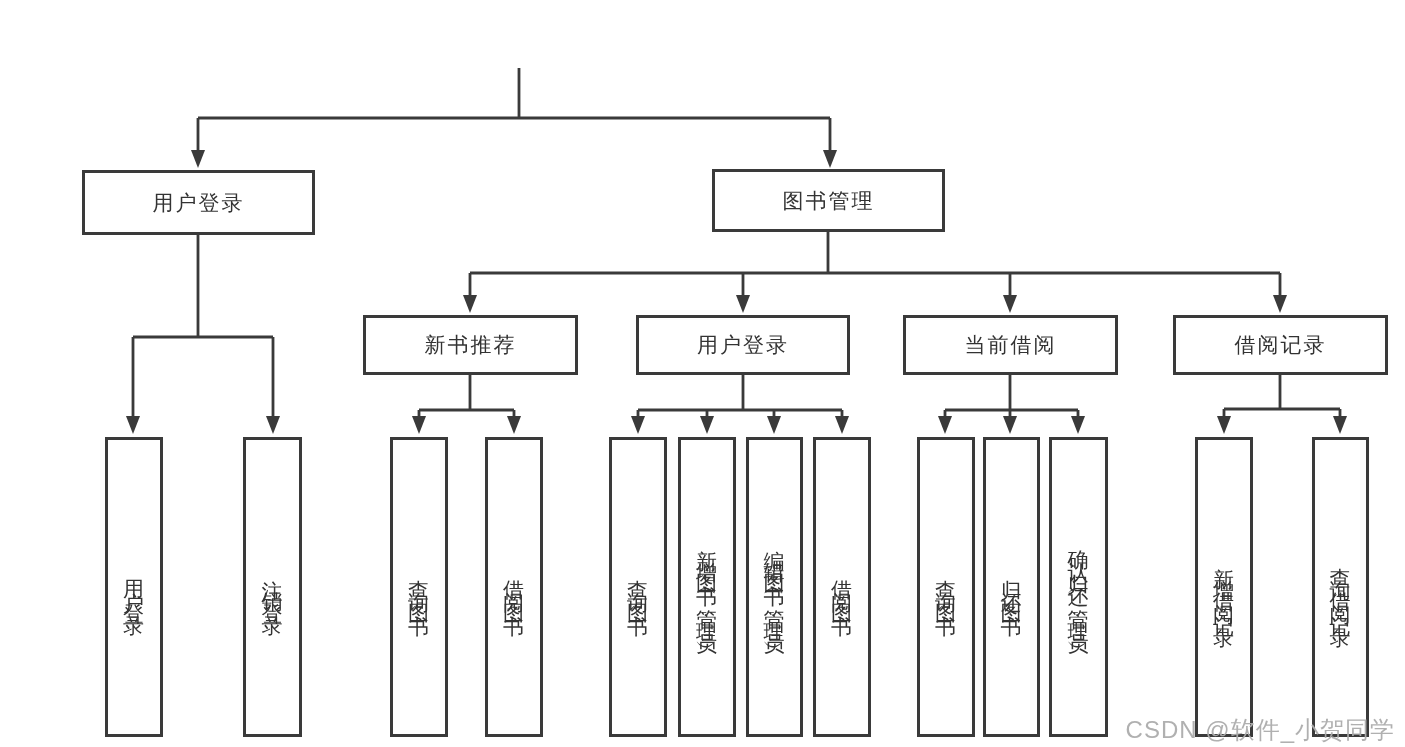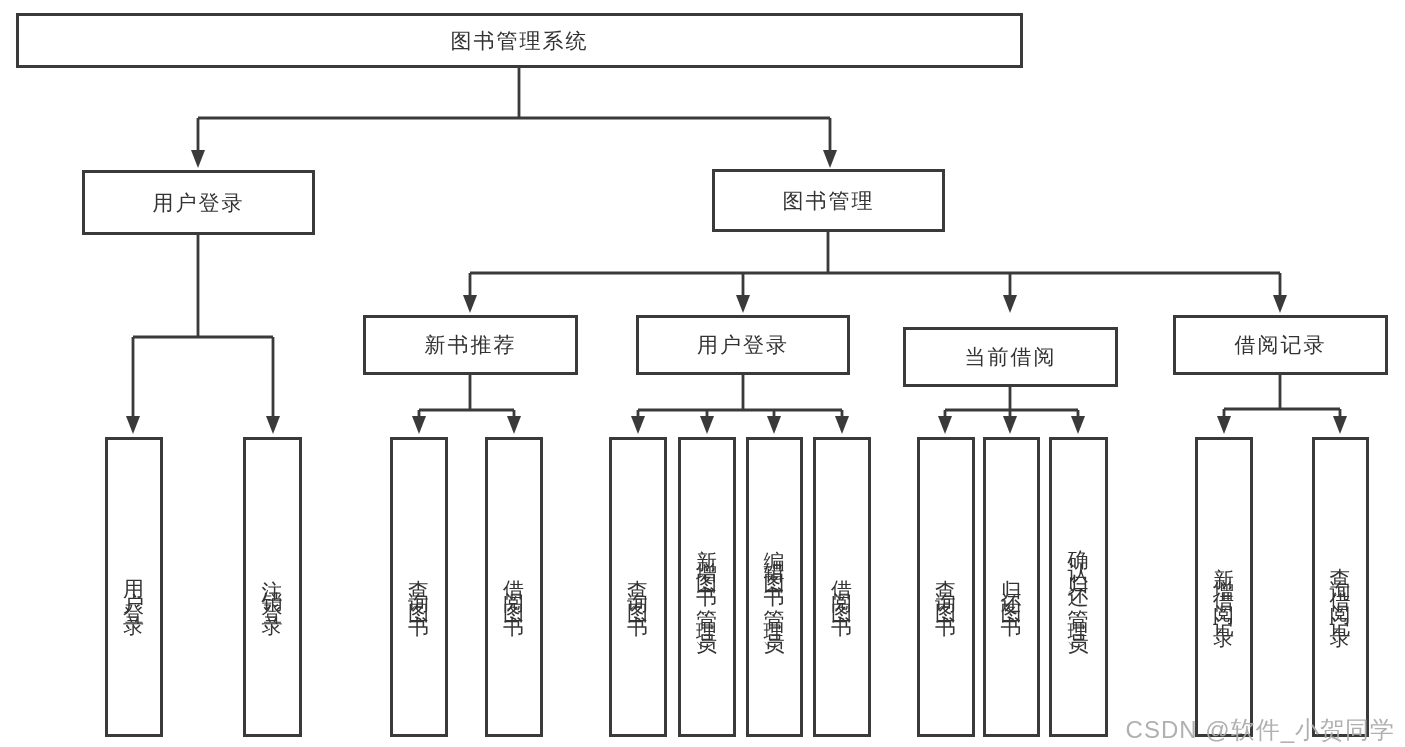--- a/index.html
+++ b/index.html
@@ -74,38 +74,35 @@
 
       <polygon points="938,416 952,416 945,434"></polygon>
       <polygon points="1003,416 1017,416 1010,434"></polygon>
       <polygon points="1071,416 1085,416 1078,434"></polygon>
 
       <polygon points="1217,416 1231,416 1224,434"></polygon>
       <polygon points="1333,416 1347,416 1340,434"></polygon>
     </g>
   </svg>
 
-  <div class="hbox" style="left:16px;top:13px;width:1007px;height:55px">
-    <span>图书管理系统</span>
-  </div>
 
   <div class="hbox" style="left:82px;top:170px;width:233px;height:65px">
     <span>用户登录</span>
   </div>
   <div class="hbox" style="left:363px;top:315px;width:215px;height:60px">
     <span>新书推荐</span>
   </div>
 
   <div class="hbox" style="left:712px;top:169px;width:233px;height:63px">
     <span>图书管理</span>
   </div>
   <div class="hbox" style="left:636px;top:315px;width:214px;height:60px">
     <span>用户登录</span>
   </div>
-  <div class="hbox" style="left:903px;top:327px;width:215px;height:60px">
+  <div class="hbox" style="left:903px;top:315px;width:215px;height:60px">
     <span>当前借阅</span>
   </div>
   <div class="hbox" style="left:1173px;top:315px;width:215px;height:60px">
     <span>借阅记录</span>
   </div>
 
   <div class="vbox" style="left:105px;top:437px;width:58px;height:300px">
     <span class="vlbl">用户登录</span>
   </div>
   <div class="vbox" style="left:243px;top:437px;width:59px;height:300px">

